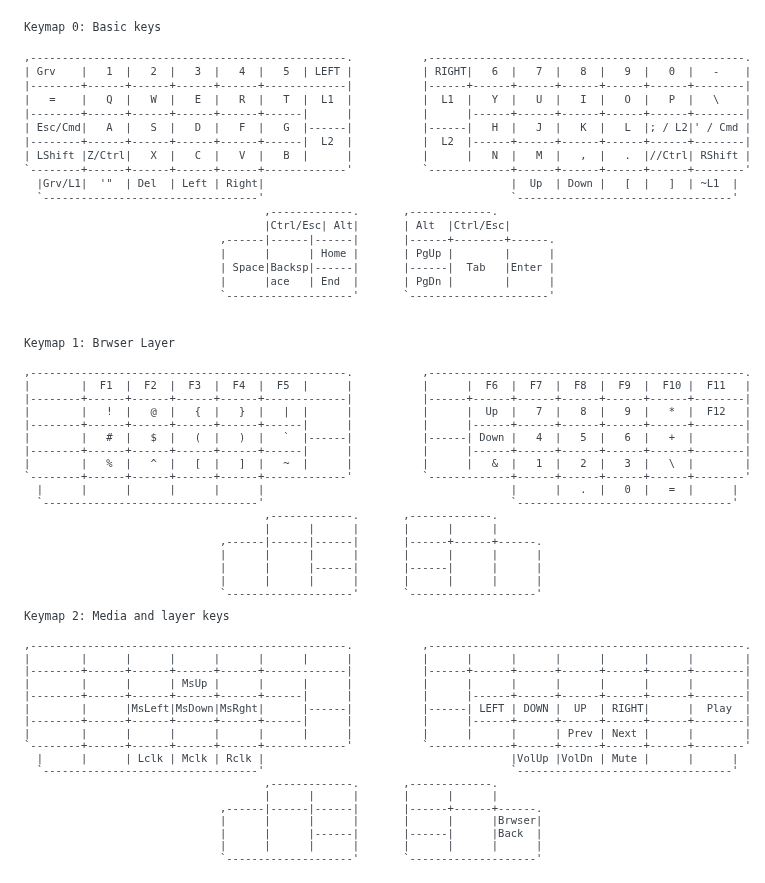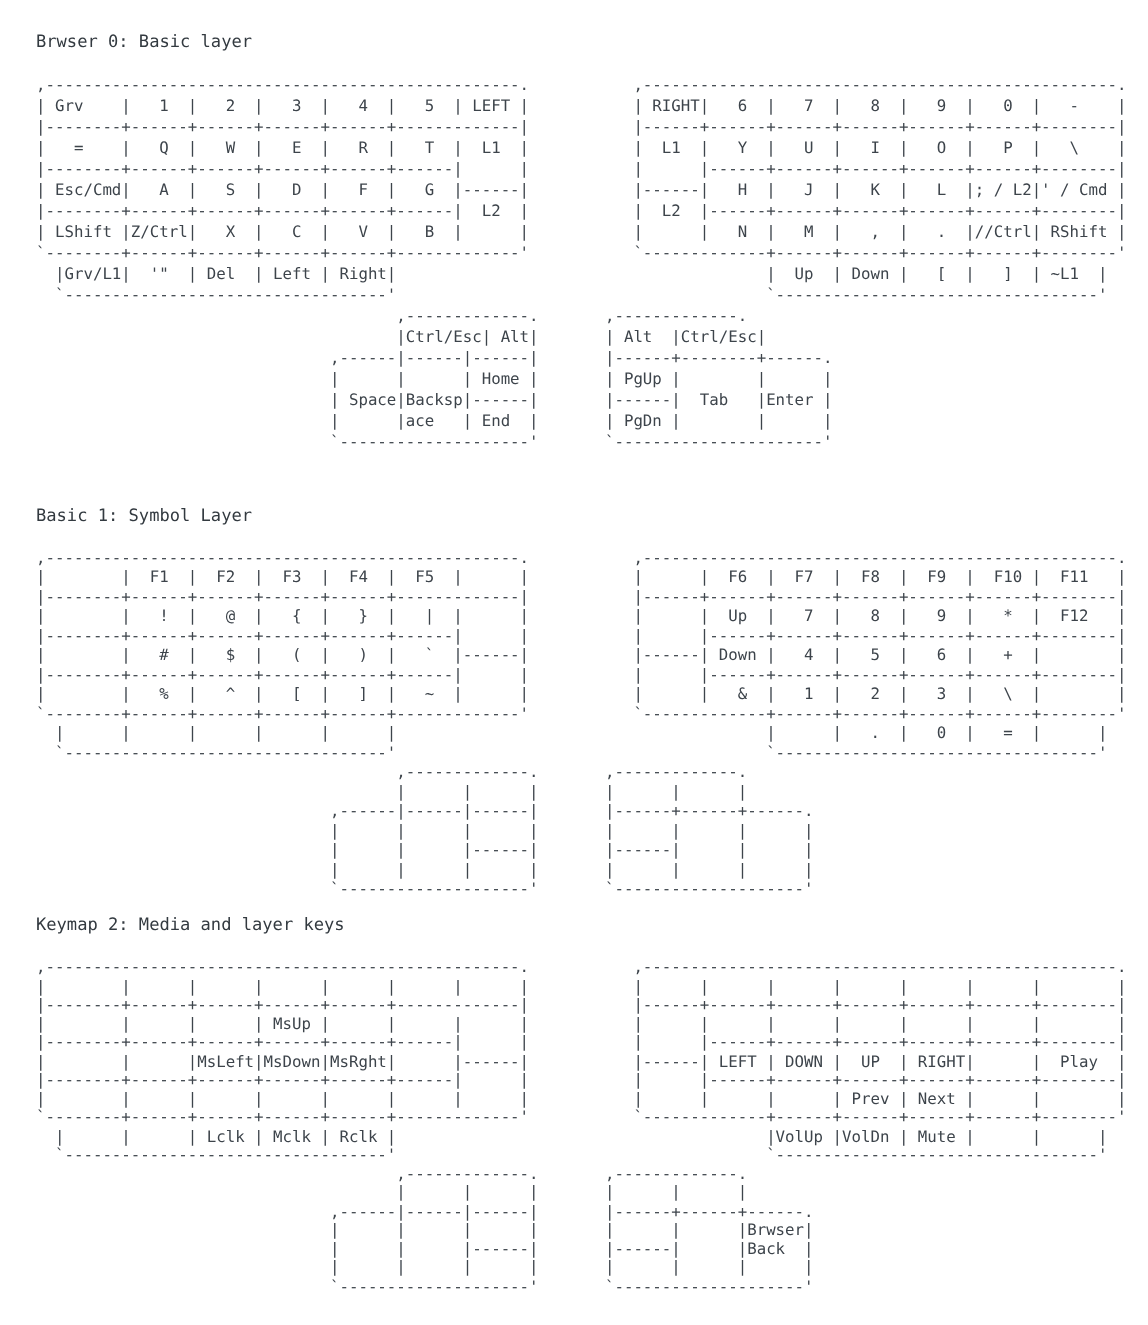--- a/index.html
+++ b/index.html
@@ -36,21 +36,21 @@
   .sec-1 .keymap-art { line-height: 13px; }
   .sec-2 { margin-top: 9px; }
   .sec-2 .keymap-art { line-height: 12.5px; }
 </style>
 </head>
 <body>
 
 <div class="page">
 
   <section class="keymap-section sec-0">
-    <div class="keymap-title">Brwser 0: Basic layer</div>
+    <div class="keymap-title">Keymap 0: Basic keys</div>
     <pre class="keymap-art">,--------------------------------------------------.           ,--------------------------------------------------.
 | Grv    |   1  |   2  |   3  |   4  |   5  | LEFT |           | RIGHT|   6  |   7  |   8  |   9  |   0  |   -    |
 |--------+------+------+------+------+-------------|           |------+------+------+------+------+------+--------|
 |   =    |   Q  |   W  |   E  |   R  |   T  |  L1  |           |  L1  |   Y  |   U  |   I  |   O  |   P  |   \    |
 |--------+------+------+------+------+------|      |           |      |------+------+------+------+------+--------|
 | Esc/Cmd|   A  |   S  |   D  |   F  |   G  |------|           |------|   H  |   J  |   K  |   L  |; / L2|' / Cmd |
 |--------+------+------+------+------+------|  L2  |           |  L2  |------+------+------+------+------+--------|
 | LShift |Z/Ctrl|   X  |   C  |   V  |   B  |      |           |      |   N  |   M  |   ,  |   .  |//Ctrl| RShift |
 `--------+------+------+------+------+-------------'           `-------------+------+------+------+------+--------'
   |Grv/L1|  '"  | Del  | Left | Right|                                       |  Up  | Down |   [  |   ]  | ~L1  |
@@ -58,21 +58,21 @@
                                       ,-------------.       ,-------------.
                                       |Ctrl/Esc| Alt|       | Alt  |Ctrl/Esc|
                                ,------|------|------|       |------+--------+------.
                                |      |      | Home |       | PgUp |        |      |
                                | Space|Backsp|------|       |------|  Tab   |Enter |
                                |      |ace   | End  |       | PgDn |        |      |
                                `--------------------'       `----------------------'</pre>
   </section>
 
   <section class="keymap-section sec-1">
-    <div class="keymap-title">Basic 1: Symbol Layer</div>
+    <div class="keymap-title">Keymap 1: Brwser Layer</div>
     <pre class="keymap-art">,--------------------------------------------------.           ,--------------------------------------------------.
 |        |  F1  |  F2  |  F3  |  F4  |  F5  |      |           |      |  F6  |  F7  |  F8  |  F9  |  F10 |  F11   |
 |--------+------+------+------+------+-------------|           |------+------+------+------+------+------+--------|
 |        |   !  |   @  |   {  |   }  |   |  |      |           |      |  Up  |   7  |   8  |   9  |   *  |  F12   |
 |--------+------+------+------+------+------|      |           |      |------+------+------+------+------+--------|
 |        |   #  |   $  |   (  |   )  |   `  |------|           |------| Down |   4  |   5  |   6  |   +  |        |
 |--------+------+------+------+------+------|      |           |      |------+------+------+------+------+--------|
 |        |   %  |   ^  |   [  |   ]  |   ~  |      |           |      |   &amp;  |   1  |   2  |   3  |   \  |        |
 `--------+------+------+------+------+-------------'           `-------------+------+------+------+------+--------'
   |      |      |      |      |      |                                       |      |   .  |   0  |   =  |      |

